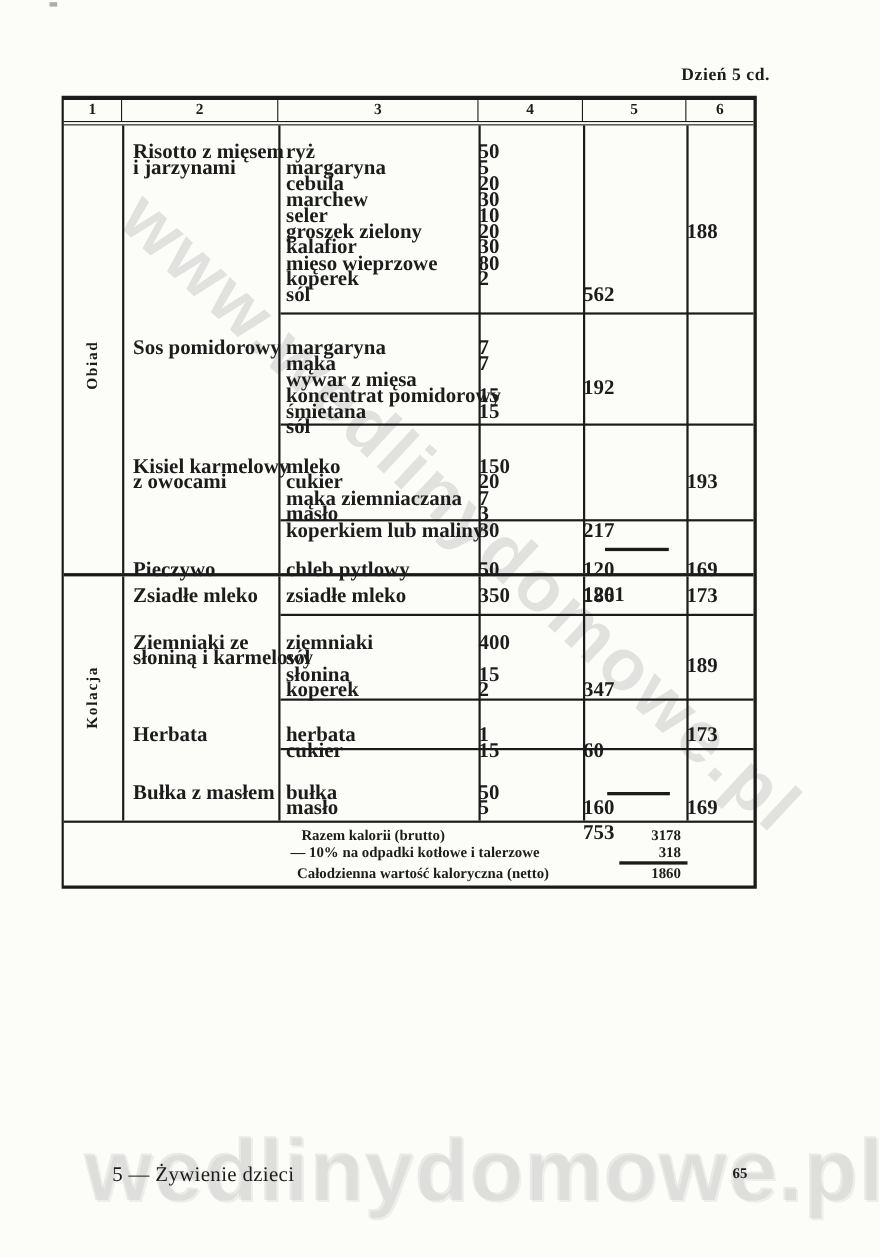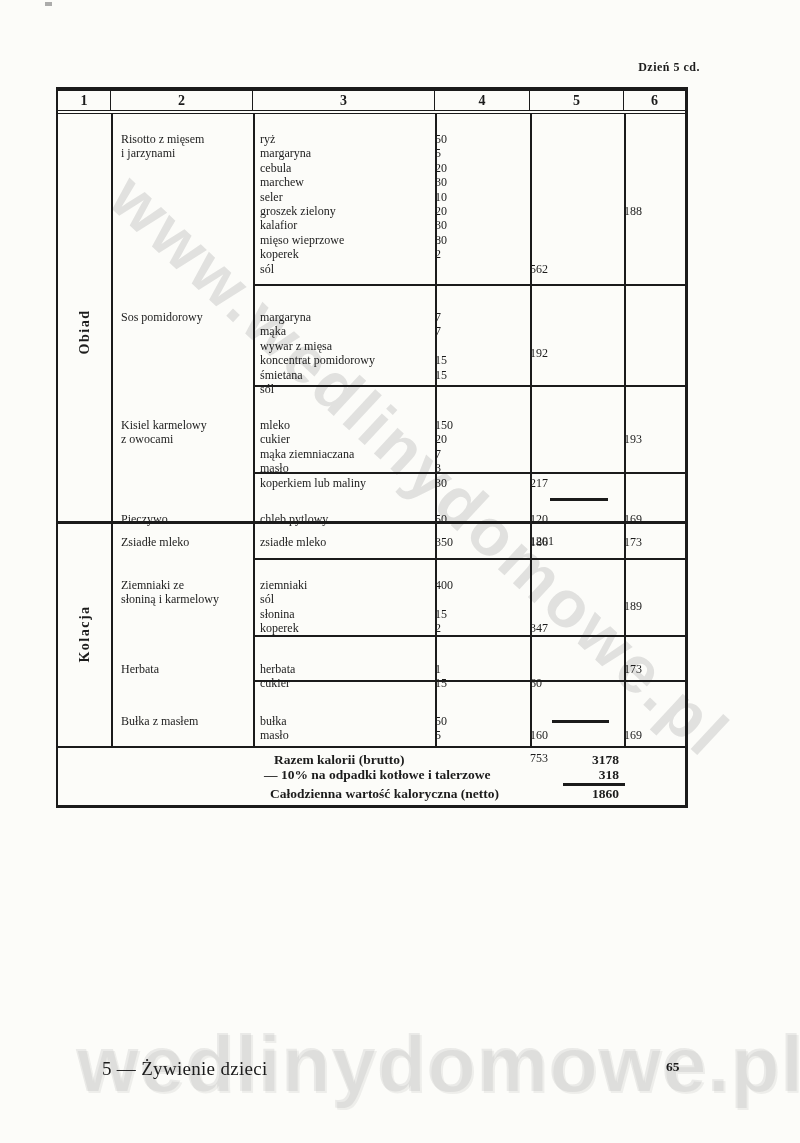--- a/index.html
+++ b/index.html
@@ -7,21 +7,21 @@
         font-family:"Liberation Serif","DejaVu Serif",serif;color:#1c1c1c;}
   
   .wm-diag{position:absolute;left:420px;top:465px;transform:translate(-50%,-50%) rotate(43deg);
            font-family:"Liberation Sans","DejaVu Sans",sans-serif;font-weight:bold;
            font-size:66px;letter-spacing:3px;white-space:nowrap;color:rgba(130,130,130,0.22);z-index:1;}
   .wm-bottom{position:absolute;left:76px;top:1018px;font-family:"Liberation Sans","DejaVu Sans",sans-serif;
            font-weight:bold;font-size:80px;letter-spacing:1px;white-space:nowrap;
            color:rgba(140,140,140,0.16);text-shadow:2px 2px 0 rgba(120,120,120,0.10);z-index:1;}
   .speck{position:absolute;left:45px;top:2px;width:7px;height:4px;background:#777;opacity:.6;}
   
-  .day-header{position:absolute;top:60px;right:100px;font-size:12px;font-weight:bold;letter-spacing:.5px;z-index:3;}
+  .day-header{position:absolute;top:60px;right:100px;font-size:16px;font-weight:bold;letter-spacing:.5px;z-index:3;}
   .footer-left{position:absolute;left:54px;top:1058px;font-size:19px;font-weight:normal;letter-spacing:.3px;z-index:3;margin-left:48px;}
   .footer-right{position:absolute;left:666px;top:1059px;font-size:13.5px;font-weight:bold;z-index:3;}
   
   .tbl{position:absolute;left:56px;top:87px;width:627px;z-index:2;
        border:2px solid #1b1b1b;border-top-width:4px;border-right-width:3px;border-bottom-width:3px;}
   .thead{display:grid;grid-template-columns:53px 142px 182px 95px 94px 61px;height:19px;line-height:19px;
          border-bottom:4px double #1b1b1b;font-weight:bold;font-size:14px;text-align:center;}
   .thead .hc{border-right:1.5px solid #1b1b1b;}
   .thead .hc:last-child{border-right:none;}
   .sec{position:relative;}
@@ -29,21 +29,21 @@
   .sec-kolacja{height:222px;border-bottom:2px solid #1b1b1b;}
   .vline{position:absolute;top:0;bottom:0;width:1.5px;background:#1b1b1b;}
   .v1{left:53px}.v2{left:195px}.v3{left:377px}.v4{left:472px}.v5{left:566px}
   .meal{position:absolute;font-weight:bold;font-size:14px;letter-spacing:1.5px;white-space:nowrap;
         transform:translate(-50%,-50%) rotate(-90deg);}
   .sec-obiad .meal{left:27px;top:218px;}
   .sec-kolacja .meal{left:27px;top:110px;}
   .sepline{position:absolute;left:197px;right:0;height:2px;background:#1b1b1b;}
   .sumline{position:absolute;height:2.5px;background:#1b1b1b;}
   .dish{display:grid;grid-template-columns:53px 142px 182px 95px 94px 61px;
-        font-weight:normal;font-size:12px;}
+        font-weight:bold;font-size:19px;}
   .d1{height:170px;padding-top:18px;}
   .d2{height:101px;padding-top:8px;}
   .d3{height:87px;padding-top:7px;}
   .d4{height:49px;padding-top:7px;}
   .d5{height:34px;padding-top:11px;}
   .d6{height:77px;padding-top:9px;}
   .d7{height:45px;padding-top:7px;}
   .d8{height:66px;padding-top:7px;}
   .cell{overflow:visible;}
   .c2{padding-left:10px;}

